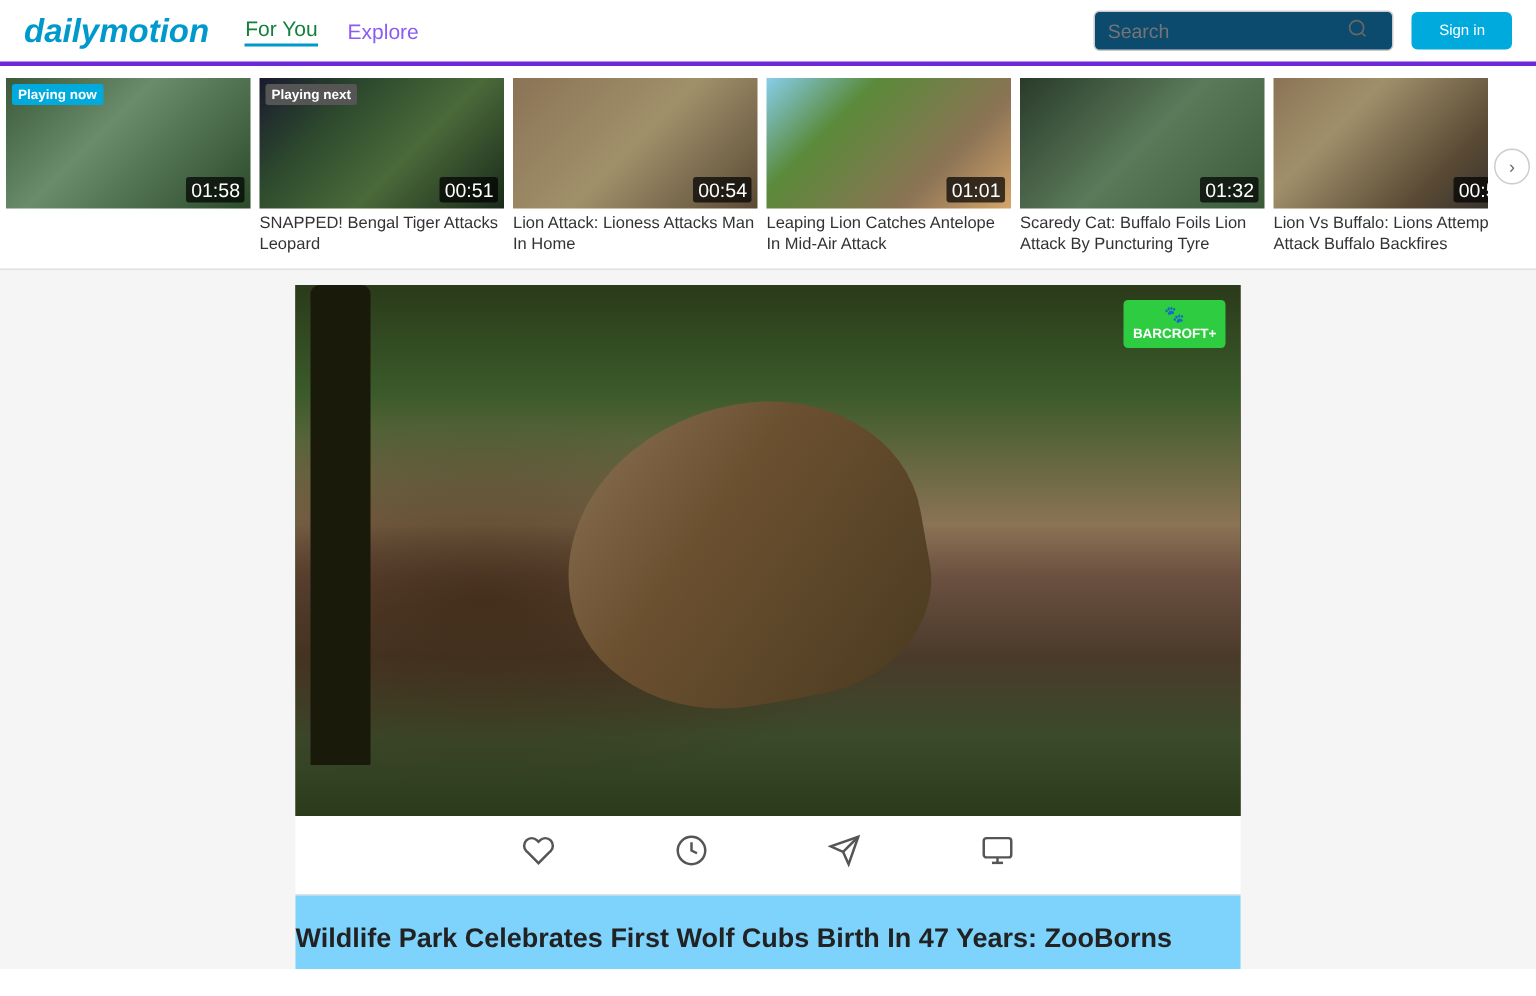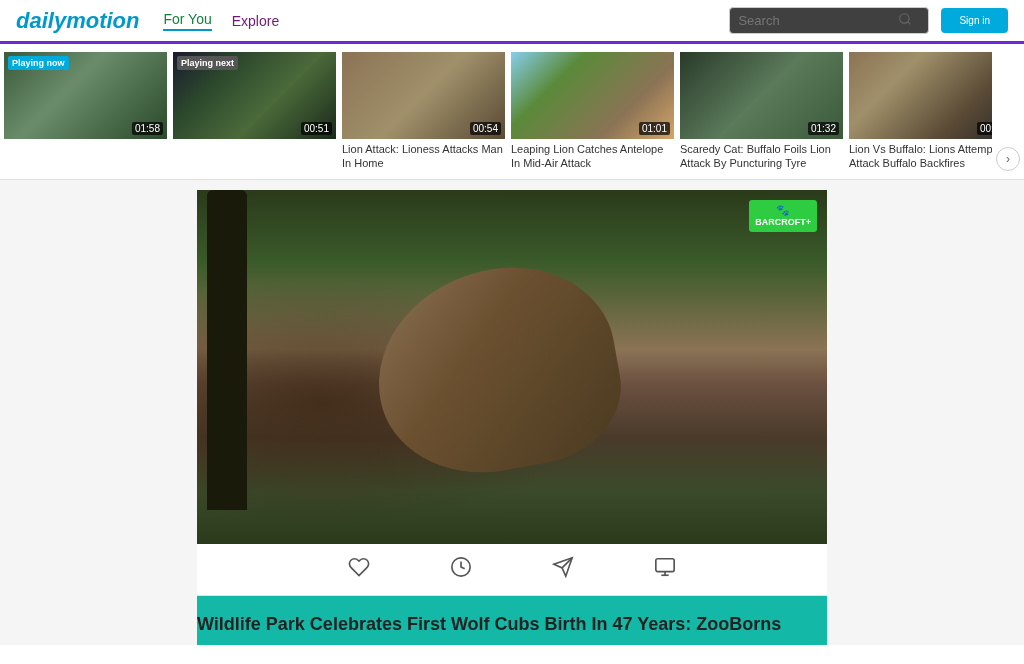--- a/index.html
+++ b/index.html
@@ -22,38 +22,38 @@
       margin-right: 24px;
     }
     .nav {
       display: flex;
       align-items: center;
       gap: 20px;
       flex: 1;
     }
     .nav-item {
       font-size: 14px;
-      color: #701a75;
+      color: #8b5cf6;
       cursor: pointer;
       text-decoration: none;
     }
     .nav-item.active {
       color: #15803d;
       border-bottom: 2px solid #0099CC;
       padding-bottom: 2px;
     }
     .search-bar {
       display: flex;
       align-items: center;
       border: 1px solid #ccc;
       border-radius: 4px;
       padding: 4px 8px;
       margin-left: auto;
       width: 200px;
-      background: #404040;
+      background: #0c4a6e;
     }
     .search-bar input {
       border: none;
       background: transparent;
       outline: none;
       font-size: 13px;
       width: 160px;
       color: #999;
     }
     .search-icon-btn {
@@ -71,21 +71,21 @@
       padding: 7px 18px;
       font-size: 10px;
       cursor: pointer;
       margin-left: 12px;
       white-space: nowrap;
     }
 
     
     .thumbnail-row {
       display: flex;
-      align-items: flex-end;
+      align-items: center;
       padding: 8px 4px;
       background: #fff;
       border-bottom: 1px solid #e0e0e0;
       position: relative;
       overflow: hidden;
     }
     .thumb-scroll {
       display: flex;
       gap: 6px;
       flex: 1;
@@ -116,21 +116,21 @@
     }
     .thumb-img .overlay-label.next {
       background: #555;
     }
     .thumb-img .duration {
       position: absolute;
       bottom: 4px;
       right: 4px;
       background: rgba(0,0,0,0.7);
       color: #fff;
-      font-size: 10px;
+      font-size: 13px;
       padding: 1px 3px;
       border-radius: 2px;
     }
     .thumb-title {
       font-size: 11px;
       color: #333;
       margin-top: 3px;
       line-height: 1.3;
     }
 
@@ -248,21 +248,21 @@
       color: #555;
       cursor: pointer;
       background: none;
       border: none;
     }
 
     
     .video-title-section {
       width: 630px;
       padding: 16px 0 8px 0;
-      background: #14b8a6;
+      background: #7dd3fc;
     }
     .video-title-text {
       font-size: 18px;
       font-weight: bold;
       color: #222;
       line-height: 1.4;
     }
   </style>
 </head>
 <body>
@@ -291,20 +291,21 @@
         <div class="thumb-img" style="background: linear-gradient(135deg, rgb(58, 90, 58) 0%, rgb(107, 140, 107) 40%, rgb(42, 74, 42) 100%);">
           <div class="overlay-label">Playing now</div>
           <div class="duration">01:58</div>
         </div>
       </div>
       <div class="thumb-item">
         <div class="thumb-img" style="background: linear-gradient(135deg, rgb(26, 26, 46) 0%, rgb(45, 74, 45) 30%, rgb(74, 106, 58) 60%, rgb(26, 42, 26) 100%);">
           <div class="overlay-label next">Playing next</div>
           <div class="duration">00:51</div>
         </div>
+        <div class="thumb-title">SNAPPED! Bengal Tiger Attacks Leopard</div>
       </div>
       <div class="thumb-item">
         <div class="thumb-img" style="background: linear-gradient(135deg, rgb(139, 115, 85) 0%, rgb(160, 144, 106) 50%, rgb(90, 74, 53) 100%);">
           <div class="duration">00:54</div>
         </div>
         <div class="thumb-title">Lion Attack: Lioness Attacks Man In Home</div>
       </div>
       <div class="thumb-item">
         <div class="thumb-img" style="background: linear-gradient(135deg, rgb(135, 206, 235) 0%, rgb(90, 138, 58) 30%, rgb(139, 115, 85) 70%, rgb(212, 165, 106) 100%);">
           <div class="duration">01:01</div>

